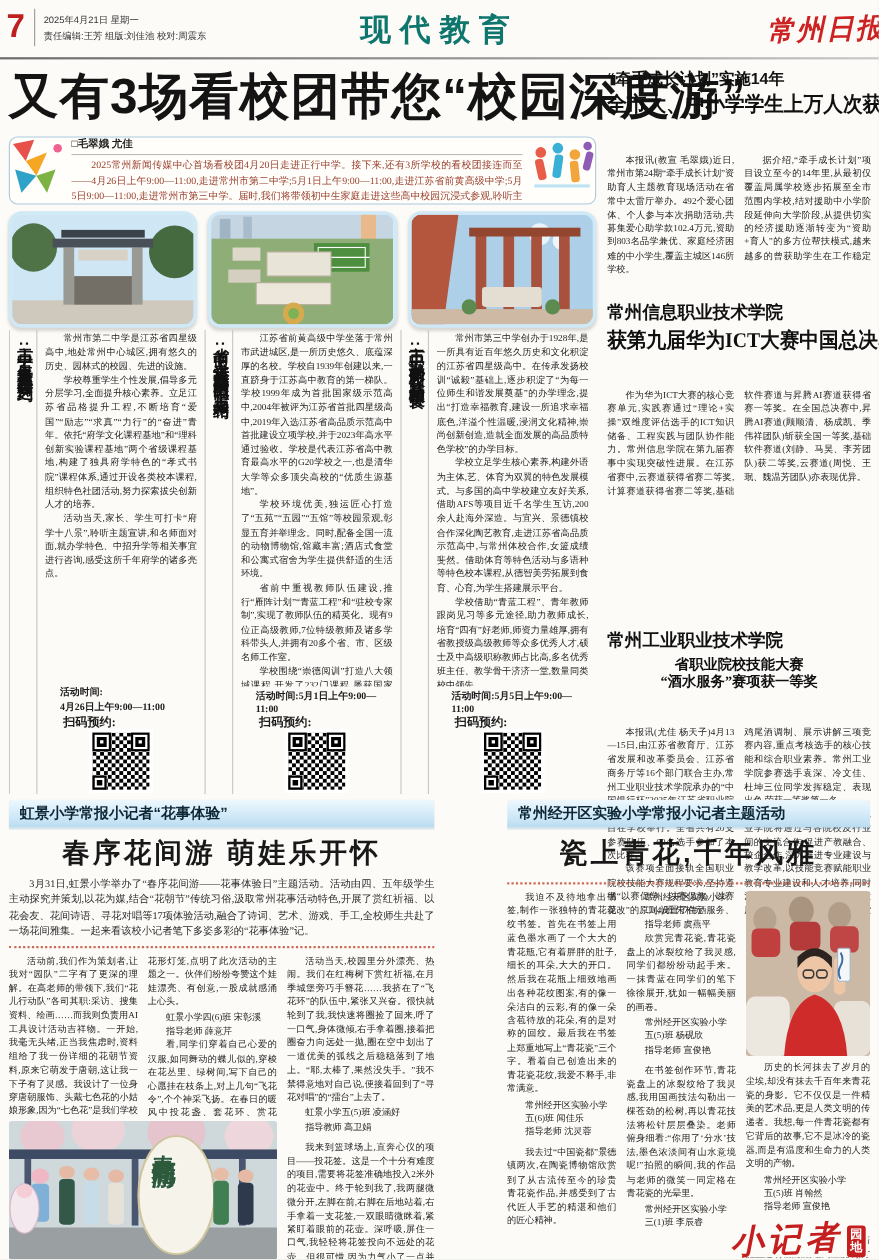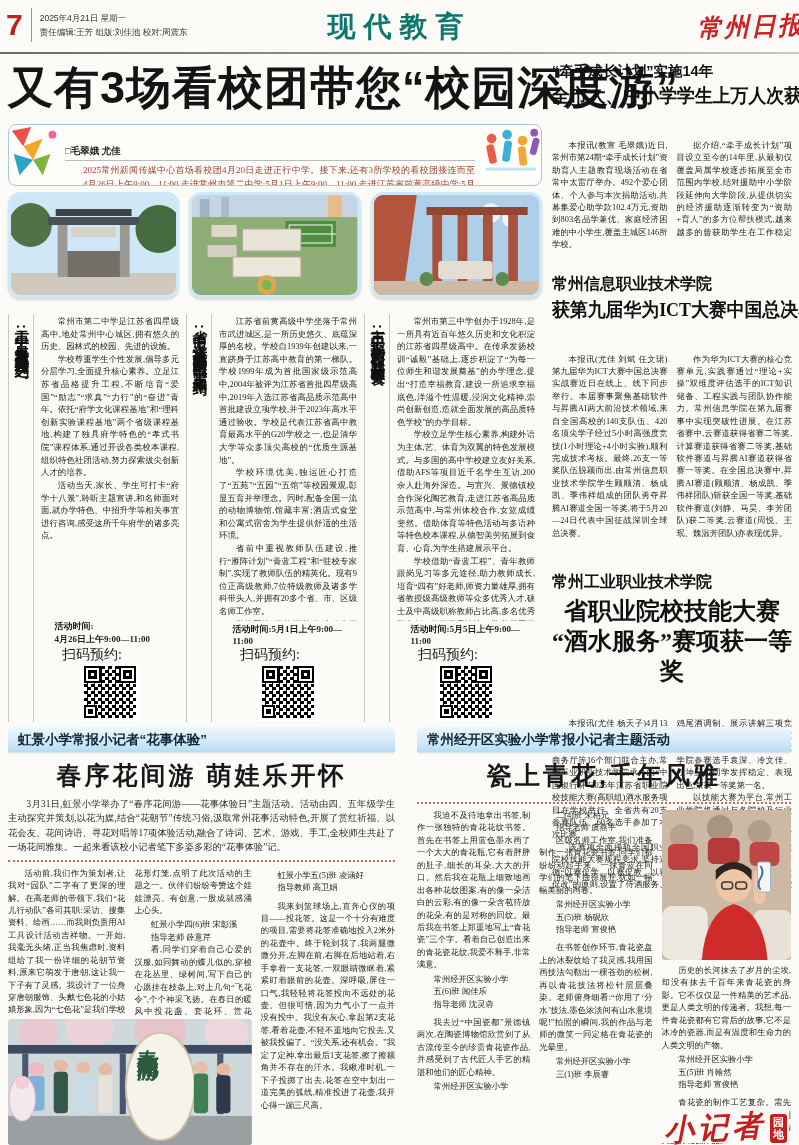--- a/index.html
+++ b/index.html
@@ -13,61 +13,61 @@
   .pageno { color:#c01f1f; font-size:30px; font-weight:bold; font-family:"Liberation Sans","DejaVu Sans",sans-serif; line-height:1; }
   .hdr-div { width:1px; height:34px; background:#999; }
   .hdr-meta { font-size:8.5px; color:#333; line-height:1.7; font-family:"Liberation Sans","DejaVu Sans",sans-serif; }
   .section-title { position:absolute; left:50%; transform:translateX(-50%); top:2px; font-size:28px; font-weight:900; letter-spacing:8px; color:#0f766e; font-family:"Liberation Sans","DejaVu Sans",sans-serif; }
   .masthead { position:absolute; right:-6px; top:4px; color:#c22; font-size:25px; font-weight:bold; font-style:italic; transform:rotate(-2deg); letter-spacing:2px; font-family:"DejaVu Serif",serif; }
   .hdr-rule { position:absolute; left:0; top:52px; width:100%; height:2px; background:linear-gradient(90deg,#6b6b6b,#9a9a9a 60%,#c9c9c9); }
 
   
   .main-left { position:absolute; left:8px; top:58px; width:534px; height:664px; display:flex; flex-direction:column; }
   .lead-hl { font-size:45px; font-weight:900; letter-spacing:1px; color:#141414; font-family:"Liberation Sans","DejaVu Sans",sans-serif; white-space:nowrap; }
-  .lead-box { position:relative; margin-top:6px; border:1px solid #aac9dd; border-radius:8px; background:#fffefa; padding:20px 66px 6px 56px; height:62px; overflow:hidden; }
+  .lead-box { position:relative; margin-top:6px; border:1px solid #aac9dd; border-radius:8px; background:#fffefa; padding:0 66px 6px 56px; height:62px; overflow:hidden; }
   .lead-byline { font-size:9.5px; font-weight:bold; border-bottom:1px solid #bbb; padding-bottom:2px; margin-bottom:3px; color:#222; }
   .lead-intro { font-size:9px; line-height:1.55; color:#9a4130; text-indent:2em; text-align:justify; }
   .deco { position:absolute; top:0; height:100%; }
   .deco-l { left:0; width:52px; }
   .deco-r { right:0; width:62px; }
 
   .photos { display:flex; gap:10px; margin-top:6px; height:106px; }
   .photo { flex:1; border:3px solid #cfe9f7; border-radius:12px; overflow:hidden; background:#dfeefa; box-shadow:0 2px 3px rgba(0,0,0,.15); }
   .photo svg { display:block; width:100%; height:100%; }
 
-  .school-row { flex:1; display:flex; margin-top:16px; overflow:hidden; }
+  .school-row { flex:1; display:flex; margin-top:2px; overflow:hidden; }
   .vtitle { writing-mode:vertical-rl; font-weight:900; font-size:14.5px; color:#111; width:26px; padding:4px 2px; border-left:1px solid #c6c6c6; border-right:1px solid #c6c6c6; letter-spacing:2px; font-family:"Liberation Sans","DejaVu Sans",sans-serif; }
   .scol { flex:1; display:flex; flex-direction:column; padding:2px 7px 0 7px; overflow:hidden; }
   .sbody { flex:1; overflow:hidden; font-size:8.4px; line-height:1.5; text-align:justify; color:#222; }
   .sbody p { text-indent:2em; }
   .time { font-size:9px; font-weight:bold; margin-top:2px; }
   .time p { padding-left:1.5em; }
-  .qr-label { font-size:14px; font-weight:normal; padding-left:1.5em; }
+  .qr-label { font-size:11px; font-weight:bold; padding-left:1.5em; }
   .qr-wrap { display:flex; justify-content:center; padding:2px 0 4px; }
   .qr { position:relative; width:52px; height:52px; background:conic-gradient(#000 25%,#fff 0 50%,#000 0 75%,#fff 0) 0 0/7px 7px; outline:3px solid #fff; }
   .qr::before, .qr::after, .qr i { content:""; position:absolute; width:13px; height:13px; background:#fff; border:2.5px solid #000; box-shadow:inset 0 0 0 2px #fff, inset 0 0 0 5px #000; }
   .qr::before { left:0; top:0; }
   .qr::after { right:0; top:0; }
   .qr i { left:0; bottom:0; display:block; }
 
   
   .sidebar { position:absolute; left:552px; top:62px; width:240px; height:660px; display:flex; flex-direction:column; }
   .sb-art { margin-bottom:10px; }
   .sb-kicker { font-size:14.5px; font-weight:bold; color:#111; font-family:"Liberation Sans","DejaVu Sans",sans-serif; margin-bottom:3px; }
   .sb-kicker2 { font-size:16px; }
   .sb-hl { font-size:19px; font-weight:900; color:#101010; line-height:1.25; margin-bottom:5px; transform:scaleX(.94); transform-origin:left; white-space:nowrap; }
-  .sb-hl-c { text-align:center; white-space:pre-line; transform:none; font-size:24px; }
+  .sb-hl-c { text-align:center; white-space:pre-line; transform:none; font-size:13px; }
   .sb-body { columns:2; column-gap:9px; font-size:8.3px; line-height:1.5; text-align:justify; color:#222; overflow:hidden;margin-top:32px; }
   .sb-body p { text-indent:2em; }
   .h-a { height:124px; } .h-b { height:208px; } .h-c { height:186px; }
 
   
   .bottom { position:absolute; left:8px; top:727px; width:783px; height:418px; display:flex; gap:22px; }
   .b-art { position:relative; display:flex; flex-direction:column; overflow:hidden; }
-  .b-l { width:387px; } .b-r { flex:1; }
+  .b-l { width:387px; } .b-r { flex:1;margin-left:44px; }
   .kicker-bar { background:linear-gradient(180deg,#eef8fe 0%,#cbe6f6 70%,#b9dcf0 100%); border-radius:6px 6px 0 0; padding:4px 10px 3px; font-size:13.5px; font-weight:bold; color:#0e2737; font-family:"Liberation Sans","DejaVu Sans",sans-serif; box-shadow:0 1px 2px rgba(120,170,200,.4); }
   .b-hl { text-align:center; font-size:25px; font-weight:900; letter-spacing:3px; color:#181818; font-family:"Liberation Sans","DejaVu Sans",sans-serif; margin:7px 0 5px; white-space:nowrap; }
   .b-intro { font-size:9.3px; line-height:1.55; color:#2a2a2a; text-align:justify; text-indent:2em; }
   .dotline { border:none; border-top:2px dotted #cc6a55; margin:5px 0 6px; }
   .b-body { flex:1; display:flex; gap:9px; overflow:hidden; }
   .bb-left { width:63%; display:flex; flex-direction:column; }
   .bb-cols { columns:2; column-gap:9px; overflow:hidden; }
   .bb-right { flex:1; overflow:hidden; }
   .etext { font-size:8.3px; line-height:1.5; text-align:justify; color:#222; }
   .etext p { text-indent:2em; }
@@ -247,21 +247,20 @@
       <div class="sb-hl">全市大、中小学学生上万人次获助</div>
       <div class="sb-body h-a">
           <p>本报讯(教宣 毛翠娥)近日,常州市第24期“牵手成长计划”资助育人主题教育现场活动在省常中太雷厅举办。492个爱心团体、个人参与本次捐助活动,共募集爱心助学款102.4万元,资助到803名品学兼优、家庭经济困难的中小学生,覆盖主城区146所学校。</p>
           <p>据介绍,“牵手成长计划”项目设立至今的14年里,从最初仅覆盖局属学校逐步拓展至全市范围内学校,结对援助中小学阶段延伸向大学阶段,从提供切实的经济援助逐渐转变为“资助+育人”的多方位帮扶模式,越来越多的曾获助学生在工作稳定后主动加入到助学善友的行列中。</p>
         </div>
     </div>
     <div class="sb-art">
       <div class="sb-kicker sb-kicker2">常州信息职业技术学院</div>
       <div class="sb-hl">获第九届华为ICT大赛中国总决赛一等奖</div>
       <div class="sb-body h-b">
-          <p>本报讯(尤佳 刘斌 任文珺)第九届华为ICT大赛中国总决赛实战赛近日在线上、线下同步举行。本届赛事聚焦基础软件与昇腾AI两大前沿技术领域,来自全国高校的140支队伍、420名顶尖学子经过5小时高强度竞技(1小时理论+4小时实验),顺利完成技术考核。最终,26支一等奖队伍脱颖而出,由常州信息职业技术学院学生顾顺清、杨成凯、季伟祥组成的团队勇夺昇腾AI赛道全国一等奖,将于5月20—24日代表中国征战深圳全球总决赛。</p>
           <p>作为华为ICT大赛的核心竞赛单元,实践赛通过“理论+实操”双维度评估选手的ICT知识储备、工程实践与团队协作能力。常州信息学院在第九届赛事中实现突破性进展。在江苏省赛中,云赛道获得省赛二等奖,计算赛道获得省赛二等奖,基础软件赛道与昇腾AI赛道获得省赛一等奖。在全国总决赛中,昇腾AI赛道(顾顺清、杨成凯、季伟祥团队)斩获全国一等奖,基础软件赛道(刘静、马昊、李芳团队)获二等奖,云赛道(周悦、王珉、魏温芳团队)亦表现优异。</p>
         </div>
     </div>
     <div class="sb-art">
       <div class="sb-kicker sb-kicker2">常州工业职业技术学院</div>
       <div class="sb-hl sb-hl-c">省职业院校技能大赛
 “酒水服务”赛项获一等奖</div>
       <div class="sb-body h-c">
           <p>本报讯(尤佳 杨天子)4月13—15日,由江苏省教育厅、江苏省发展和改革委员会、江苏省商务厅等16个部门联合主办,常州工业职业技术学院承办的“中国银行杯”2025年江苏省职业院校技能大赛(高职组)酒水服务项目在学校举行。全省共有20支参赛队伍、60名选手参加了本次比赛。</p>
           <p>该赛项全面接轨全国职业院校技能大赛规程要求,坚持遵循“以赛促学、以赛促教、以赛促改”的原则,设置了侍酒服务、鸡尾酒调制、展示讲解三项竞赛内容,重点考核选手的核心技能和综合职业素养。常州工业学院参赛选手袁深、冷文佳、杜坤三位同学发挥稳定、表现出色,荣获一等奖第一名。</p>
@@ -322,20 +321,23 @@
               <circle cx="212" cy="58" r="7" fill="#e6b9a4"></circle>
                 <rect x="205" y="65" width="14" height="44" rx="4" fill="#2e3a4c"></rect>
               <ellipse cx="14" cy="92" rx="13" ry="26" fill="#f3e8ee" stroke="#d9b6c6"></ellipse>
                 <circle cx="14" cy="74" r="7" fill="#f5cdd6"></circle>
             </svg>
             <div class="sign-text">春序花间游</div>
           </div>
         </div>
         <div class="bb-right">
           <div class="essay">
+            <div class="etext">
+                <p>活动当天,校园里分外漂亮、热闹。我们在红梅树下赏红祈福,在月季城堡旁巧手簪花……我挤在了“飞花环”的队伍中,紧张又兴奋。很快就轮到了我,我快速将圈捡了回来,呼了一口气,身体微倾,右手拿着圈,接着把圈奋力向远处一抛,圈在空中划出了一道优美的弧线之后稳稳落到了地上。“耶,太棒了,果然没失手。”我不禁得意地对自己说,便接着回到了“寻花对唱”的“擂台”上去了。</p>
+              </div>
             <div class="eby">
                 <p>虹景小学五(5)班 凌涵好</p>
                 <p>指导教师 高卫娟</p>
               </div>
           </div>
           <div class="essay">
             <div class="etext">
                 <p>我来到篮球场上,直奔心仪的项目——投花签。这是一个十分有难度的项目,需要将花签准确地投入2米外的花壶中。终于轮到我了,我两腿微微分开,左脚在前,右脚在后地站着,右手拿着一支花签,一双眼睛微眯着,紧紧盯着眼前的花壶。深呼吸,屏住一口气,我轻轻将花签投向不远处的花壶。但很可惜,因为力气小了一点并没有投中。我没有灰心,拿起第2支花签,看着花壶,不轻不重地向它投去,又被我投偏了。“没关系,还有机会。”我定了定神,拿出最后1支花签,擦了擦额角并不存在的汗水。我瞅准时机,一下子投掷了出去,花签在空中划出一道完美的弧线,精准投进了花壶,我开心得一蹦三尺高。</p>
               </div>
 
@@ -366,21 +368,21 @@
                   <p>我去过“中国瓷都”景德镇两次,在陶瓷博物馆欣赏到了从古流传至今的珍贵青花瓷作品,并感受到了古代匠人手艺的精湛和他们的匠心精神。</p>
                 </div>
               <div class="eby">
                   <p>常州经开区实验小学</p>
                   <p>二(4)班 朱柏元</p>
                   <p>指导老师 虞燕平</p>
                 </div>
             </div>
             <div class="essay">
               <div class="etext">
-                  <p>区级名师工作室,我们准备制作一张青花瓷书签,同学们都纷纷动起手来。一抹青蓝在同学们的笔下徐徐展开,犹如一幅幅美丽的画卷。</p>
+                  <p>欣赏完青花瓷,青花瓷盘上的冰裂纹给了我灵感,同学们都纷纷动起手来。一抹青蓝在同学们的笔下徐徐展开,犹如一幅幅美丽的画卷。</p>
                 </div>
               <div class="eby">
                   <p>常州经开区实验小学</p>
                   <p>五(5)班 杨砚欣</p>
                   <p>指导老师 宣俊艳</p>
                 </div>
             </div>
             <div class="essay">
               <div class="etext">
                   <p>在书签创作环节,青花瓷盘上的冰裂纹给了我灵感,我用国画技法勾勒出一棵苍劲的松树,再以青花技法将松针层层叠染。老师俯身细看:“你用了‘分水’技法,墨色浓淡间有山水意境呢!”拍照的瞬间,我的作品与老师的微笑一同定格在青花瓷的光晕里。</p>

